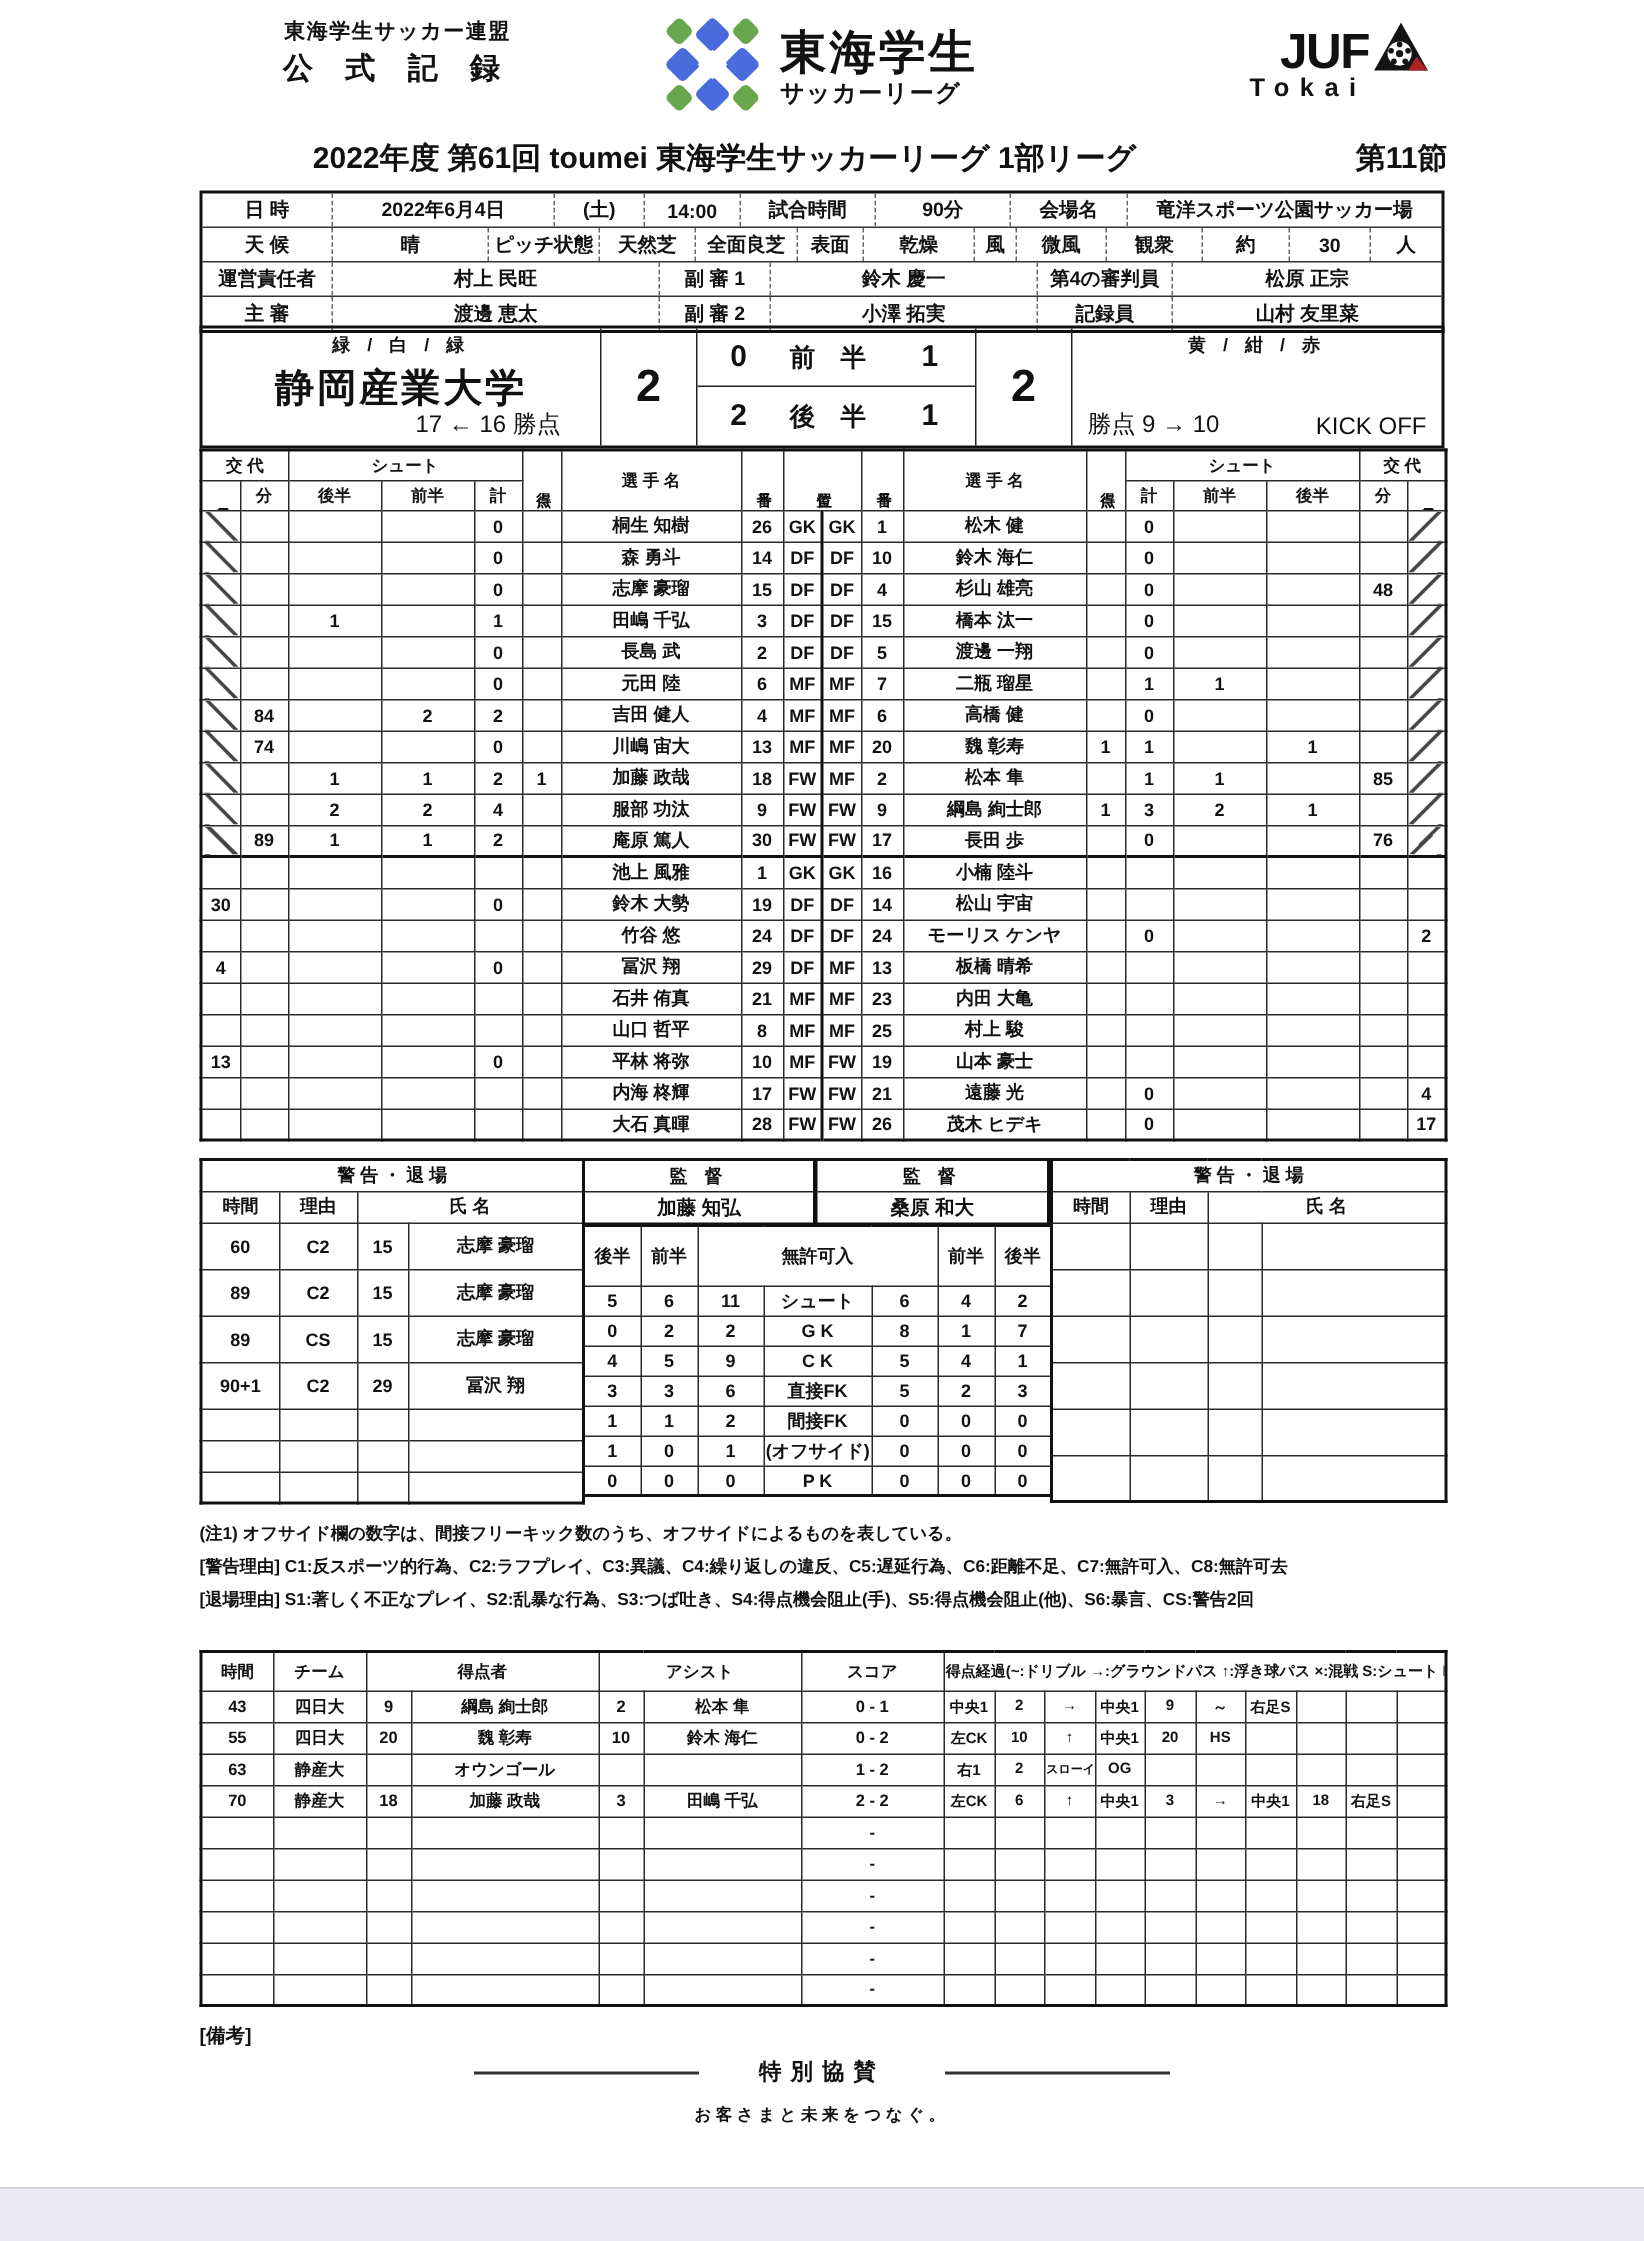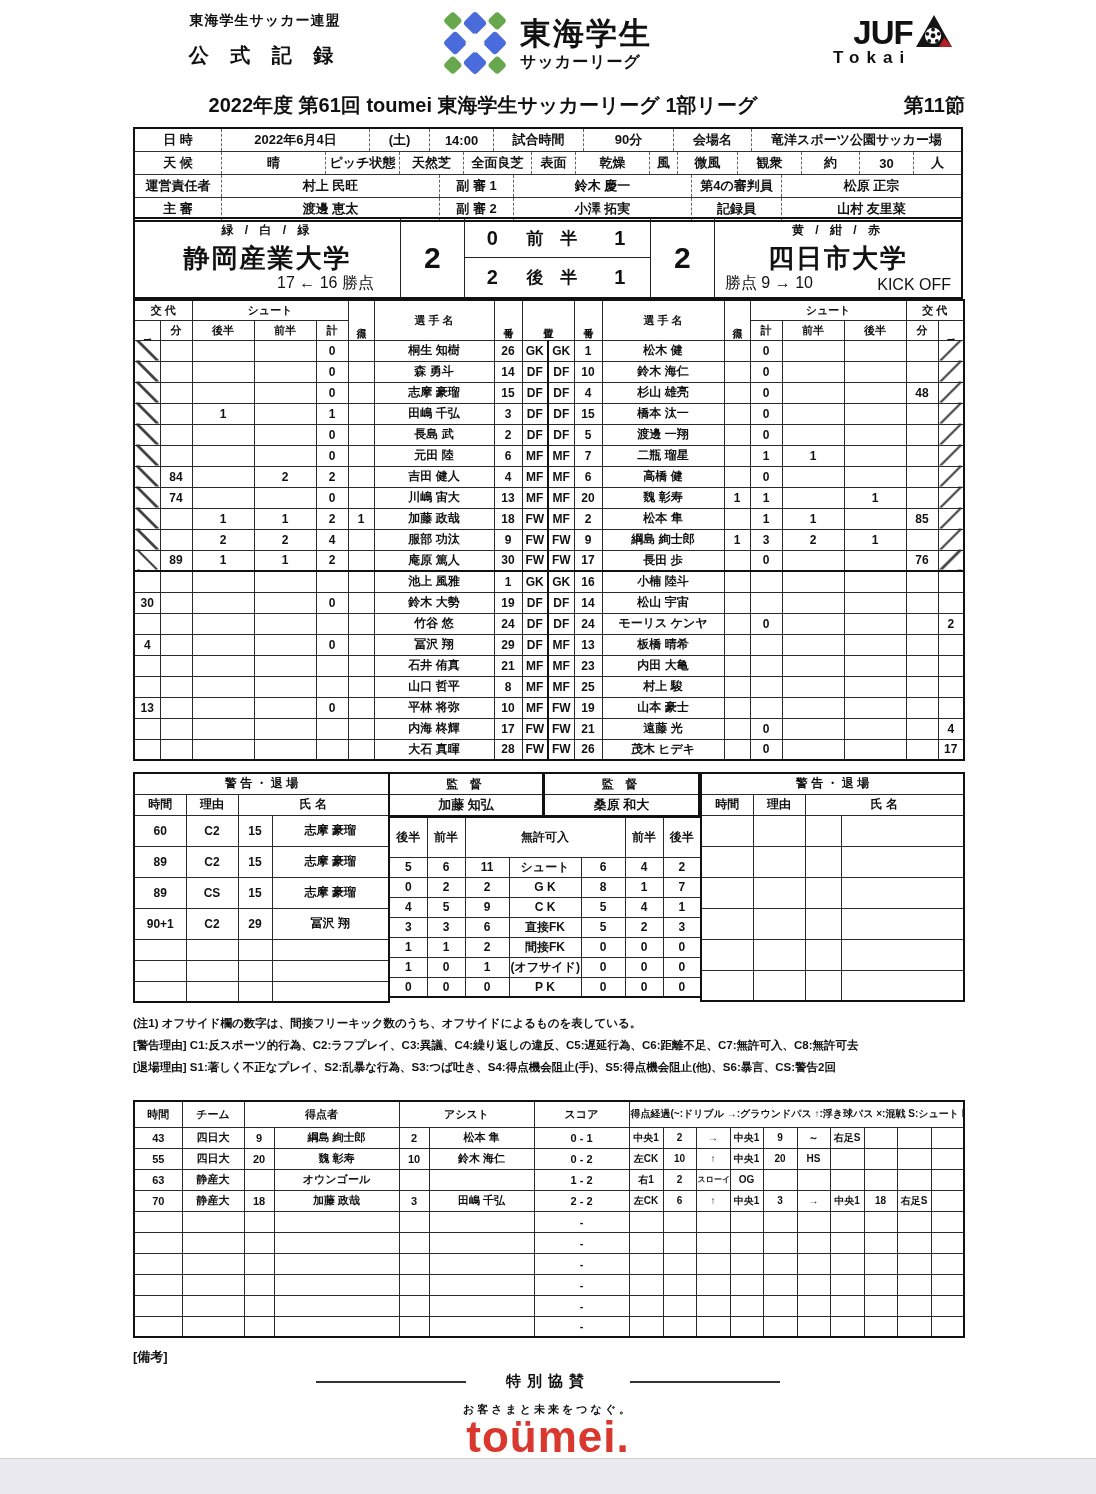--- a/index.html
+++ b/index.html
@@ -5,21 +5,21 @@
   html,body{margin:0;padding:0;background:#fff;}
   .page{position:relative;width:1096px;height:1494px;background:#fff;overflow:hidden;
         font-family:"Liberation Sans","DejaVu Sans",sans-serif;color:#111;}
   .abs{position:absolute;box-sizing:border-box;}
   table{border-collapse:collapse;table-layout:fixed;}
   td,th{box-sizing:border-box;border:1px solid #2a2a2a;padding:0 1px;text-align:center;
         font-weight:600;overflow:hidden;white-space:nowrap;}
   
   .org-block{left:140px;top:12px;width:250px;text-align:center;}
   .org-line1{font-size:14px;font-weight:bold;letter-spacing:1px;}
-  .org-line2{font-size:20px;font-weight:bold;letter-spacing:8px;margin-top:12px;}
+  .org-line2{font-size:20px;font-weight:bold;letter-spacing:8px;margin-top:2px;}
   .logo-block{left:440px;top:8px;display:flex;align-items:center;gap:10px;}
   .logo-text1{font-size:31px;font-weight:bold;letter-spacing:2px;line-height:1.1;}
   .logo-text2{font-size:16px;font-weight:bold;letter-spacing:1px;}
   .jufa-block{left:833px;top:14px;width:140px;text-align:left;}
   .jufa-top{display:flex;align-items:center;justify-content:center;gap:2px;}
   .jufa-word{font-size:33px;font-weight:bold;letter-spacing:-1px;font-style:normal;}
   .jufa-sub{font-size:17px;font-weight:bold;letter-spacing:7px;margin-top:-4px;}
   .title-line{left:133px;top:92px;width:700px;text-align:center;font-size:20px;font-weight:bold;}
   .round-line{left:855px;top:92px;width:110px;text-align:right;font-size:20px;font-weight:bold;}
   
@@ -211,21 +211,20 @@
       <div class="hs rowa">0</div>
       <div class="hlabel rowa">前 半</div>
       <div class="hs rowa">1</div>
       <div class="big2" style="grid-column:5;">2</div>
       <div class="hs" style="grid-column:2;">2</div>
       <div class="hlabel">後 半</div>
       <div class="hs">1</div>
     </div>
     <div class="teamcell" style="width:248px;">
       <div class="team-colors">黄 / 紺 / 赤</div>
-      <div class="team-name">四日市大学</div>
       <div class="team-pts" style="left:10px;">勝点 9 → 10</div>
       <div class="team-pts" style="right:10px;margin-top:40px;">KICK OFF</div>
     </div>
   </div>
 
   <table class="abs ptable outer2">
     <colgroup>
       <col style="width:26px">
         <col style="width:32px">
         <col style="width:62px">
@@ -1123,16 +1122,15 @@
       </tbody>
   </table>
 
   <div class="abs bikou">[備考]</div>
   <div class="abs sponsor">
     <span class="bar"></span>
     <span class="txt">特別協賛</span>
     <span class="bar"></span>
   </div>
   <div class="abs tagline">お客さまと未来をつなぐ。</div>
-  <div class="abs toumei"><span>toümei</span><span>.</span></div>
   <div class="abs bottom-bar"></div>
 
 </div>
 
 </body></html>

